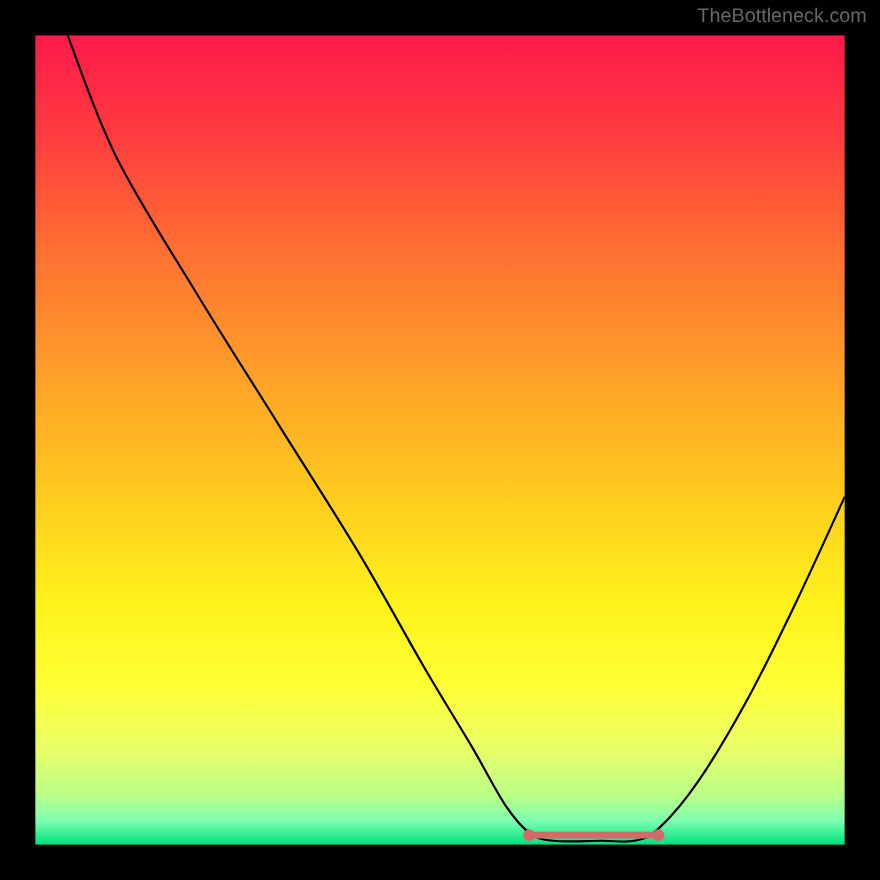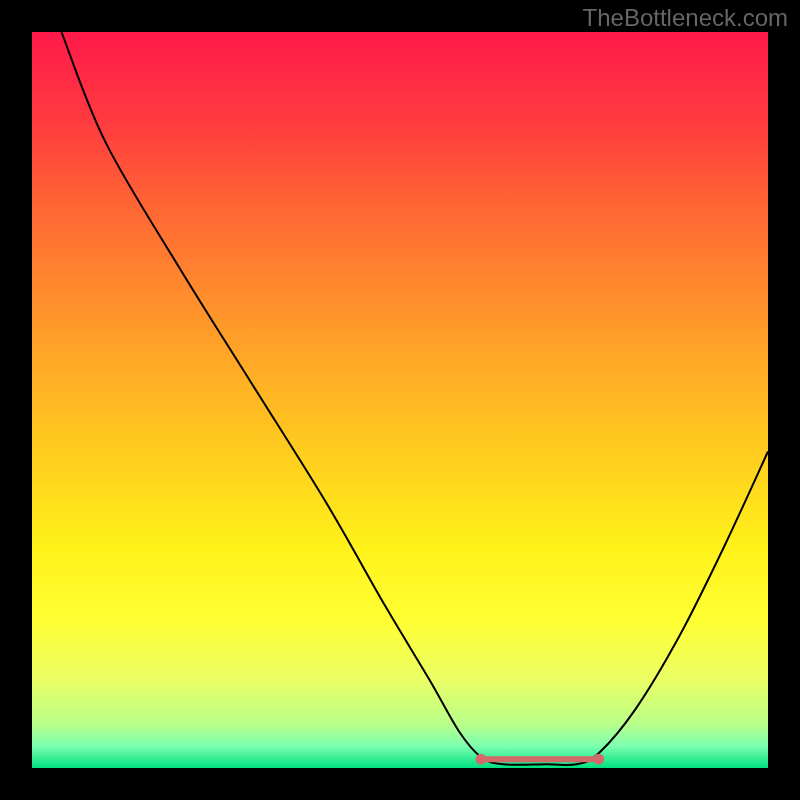--- a/index.html
+++ b/index.html
@@ -9,21 +9,21 @@
     height: 800px;
     background: #000;
     font-family: Arial, Helvetica, sans-serif;
     position: relative;
   }
   .attribution {
     position: absolute;
     top: 4px;
     right: 12px;
     color: #666;
-    font-size: 24px;
+    font-size: 18px;
     font-weight: 500;
     z-index: 10;
   }
   .plot-area {
     position: absolute;
     left: 32px;
     top: 32px;
     width: 736px;
     height: 736px;
   }

